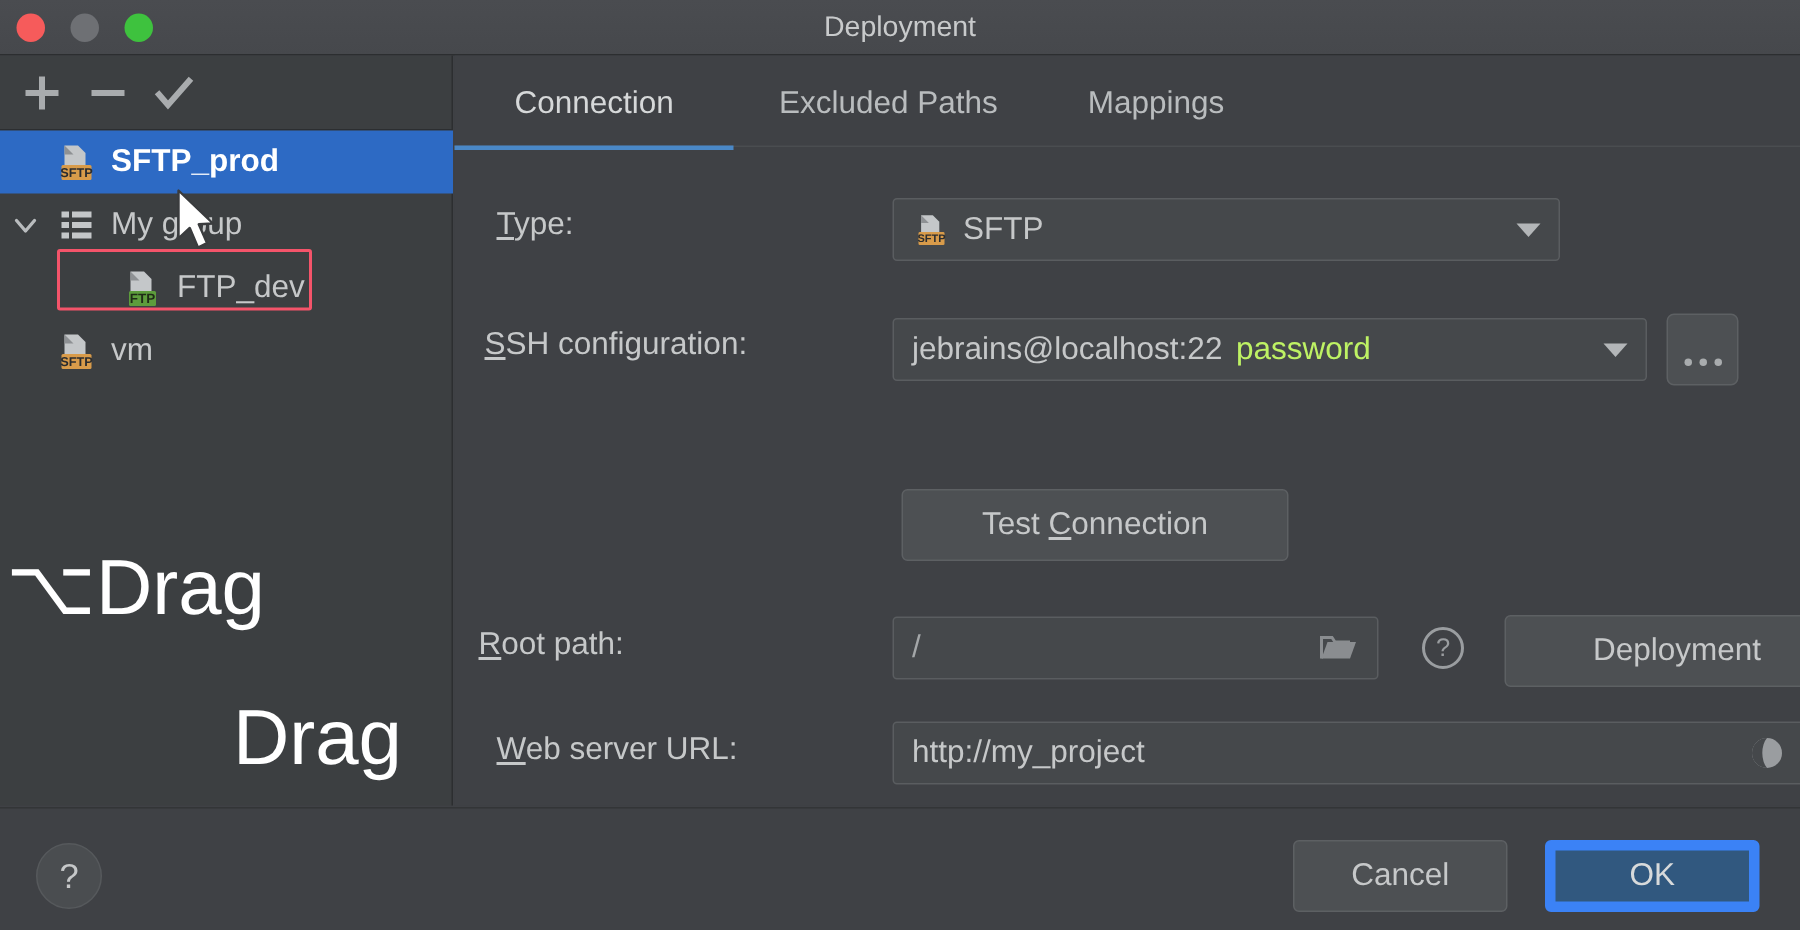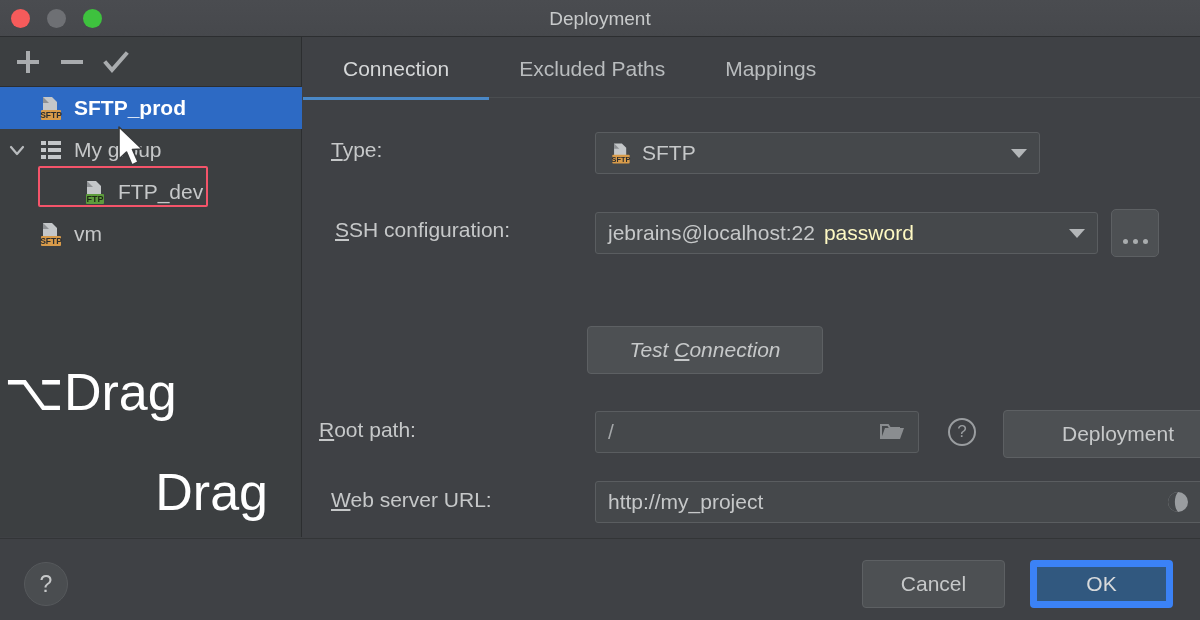--- a/index.html
+++ b/index.html
@@ -168,21 +168,21 @@
   }
   .sq-btn i { width: 5px; height: 5px; border-radius: 50%; background: #a9acae; display:block; }
 
   .help-circ {
     width: 28px; height: 28px; border-radius: 50%;
     border: 2px solid #9a9da0;
     display: flex; align-items: center; justify-content: center;
     font-size: 17px; color: #9a9da0;
   }
 
-  .ph { color: #fef9c3; }
+  .ph { color: #bef264; }
 
   
   .bottom {
     position: absolute; left: 0; top: 538px; width: 1200px; height: 82px;
     background: #3f4145;
     border-top: 1px solid #333537;
   }
   .help-btn {
     position: absolute; left: 24px; top: 562px;
     width: 44px; height: 44px; border-radius: 50%;
@@ -339,35 +339,35 @@
             <path d="M7 4 h9 l5 5 v9 h-14 z" fill="#c4c7c9"></path>
             <path d="M7 4 l0 6 l6 0 z" fill="#8e9194"></path>
             <rect x="5" y="17" width="20" height="10" rx="1" fill="#d89b4a"></rect>
             <text x="15" y="25" font-size="8.5" font-family="Liberation Sans, sans-serif" fill="#2b2d2f" text-anchor="middle" font-weight="bold">SFTP</text>
           </svg>
         </span>
         <span>SFTP</span>
         <span class="caret"></span>
       </div>
 
-      <div class="frow" style="left:32px; top:118px;align-items:flex-end;">
+      <div class="frow" style="left:20px; top:118px;align-items:flex-end;">
         <span class="flabel"><u>S</u><span>SH configuration:</span></span>
       </div>
       <div class="ctl" style="position:absolute; left:292px; top:112px; width:503px;">
         <span>jebrains@localhost:22</span>
         <span class="ph" style="margin-left:9px;">password</span>
         <span class="caret"></span>
       </div>
       <div class="sq-btn" style="position:absolute; left:808px; top:109px;">
         <i></i>
           <i></i>
           <i></i>
       </div>
 
-      <div class="btn" style="position:absolute; left:284px; top:226px; width:236px;font-style:italic;">
+      <div class="btn" style="position:absolute; left:298px; top:226px; width:258px;">
         <span><span>Test </span><u>C</u><span>onnection</span></span>
       </div>
 
       <div class="frow" style="left:16px; top:318px;">
         <span class="flabel"><u>R</u><span>oot path:</span></span>
       </div>
       <div class="ctl disabled" style="position:absolute; left:292px; top:311px; width:324px;">
         <span>/</span>
         <span style="margin-left:auto;display:flex;">
           <svg width="28" height="24" viewBox="0 0 28 24">

